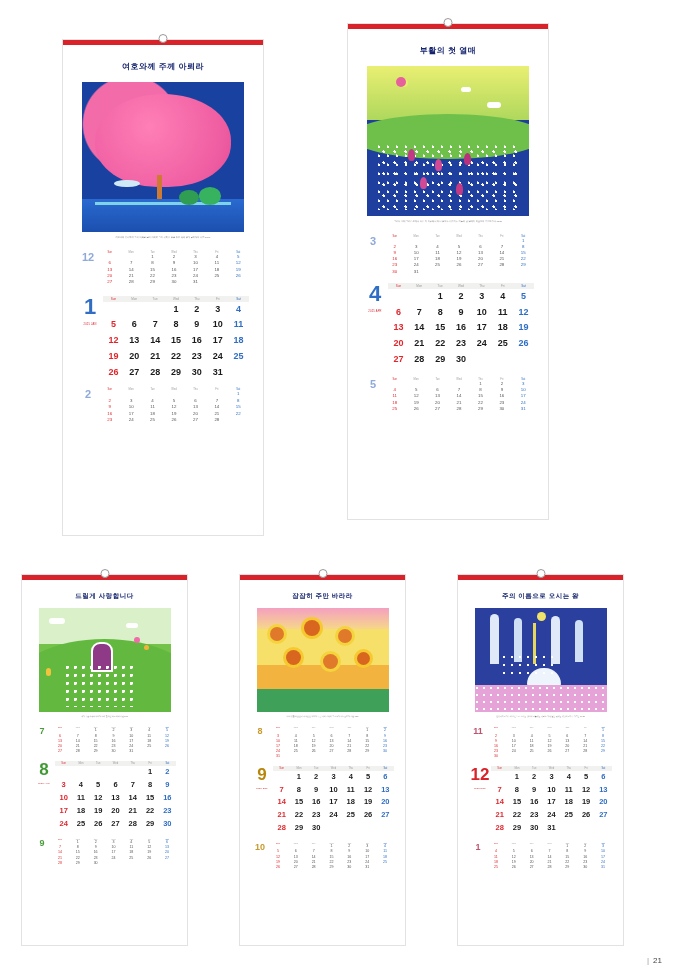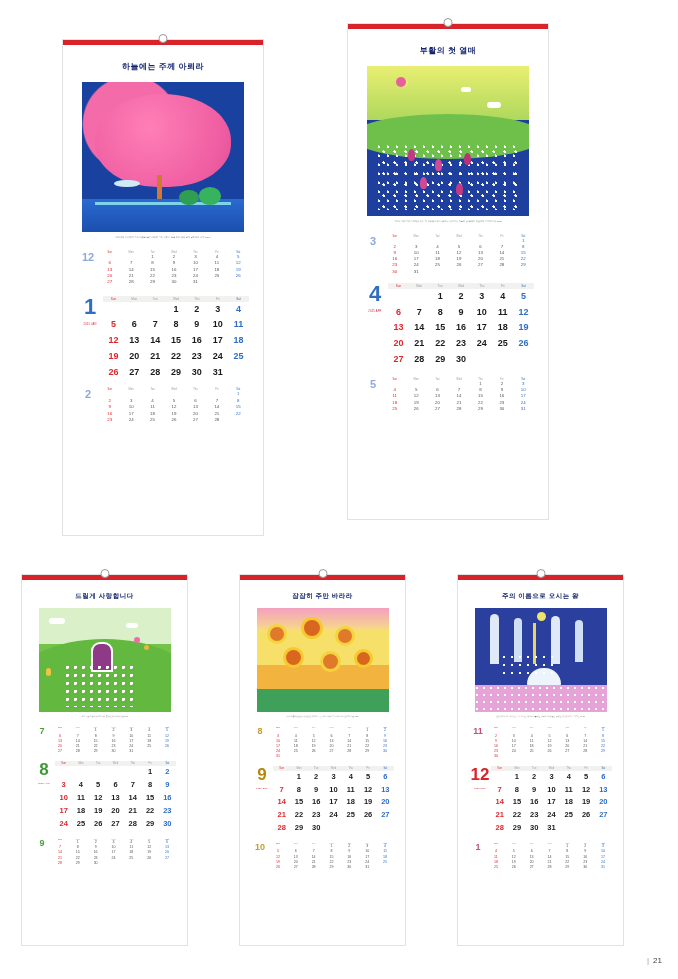--- a/index.html
+++ b/index.html
@@ -48,21 +48,21 @@
 </style>
 </head>
 <body>
 
 <div class="page">
 
   <div class="poster" style="left:63px;top:40px;width:200px;height:495px;">
     <div class="hanger"></div>
     <div class="hook"></div>
     <div class="body">
-      <div class="title" style="margin-top:16px;font-size:8px;">하늘에는 주께 아뢰라</div>
+      <div class="title" style="margin-top:16px;font-size:8px;">여호와께 주께 아뢰라</div>
       <div class="art" style="width:162px;height:150px;margin-top:10px;background:
              radial-gradient(circle at 30% 28%, rgba(255,110,170,.95) 0 30%, rgba(255,110,170,0) 31%),
              linear-gradient(#1942a0,#1942a0);">
         <div style="position:absolute;left:8%;top:8%;width:84%;height:62%;border-radius:50% 50% 46% 46%;
                     background:radial-gradient(circle at 40% 35%,#ff7fb6,#ef5ea2 70%,#e34b96);"></div>
         <div style="position:absolute;left:46%;top:62%;width:5px;height:24%;background:#cf7a33;"></div>
         <div style="position:absolute;left:0;bottom:0;width:100%;height:22%;background:linear-gradient(#2a6ad0,#1b4fae);"></div>
         <div style="position:absolute;left:8%;bottom:18%;width:84%;height:3px;background:#7fd3e8;"></div>
         <div style="position:absolute;left:60%;bottom:18%;width:12%;height:10%;border-radius:50%;background:#2f9e52;"></div>
         <div style="position:absolute;left:72%;bottom:18%;width:14%;height:12%;border-radius:50%;background:#37b35f;"></div>

